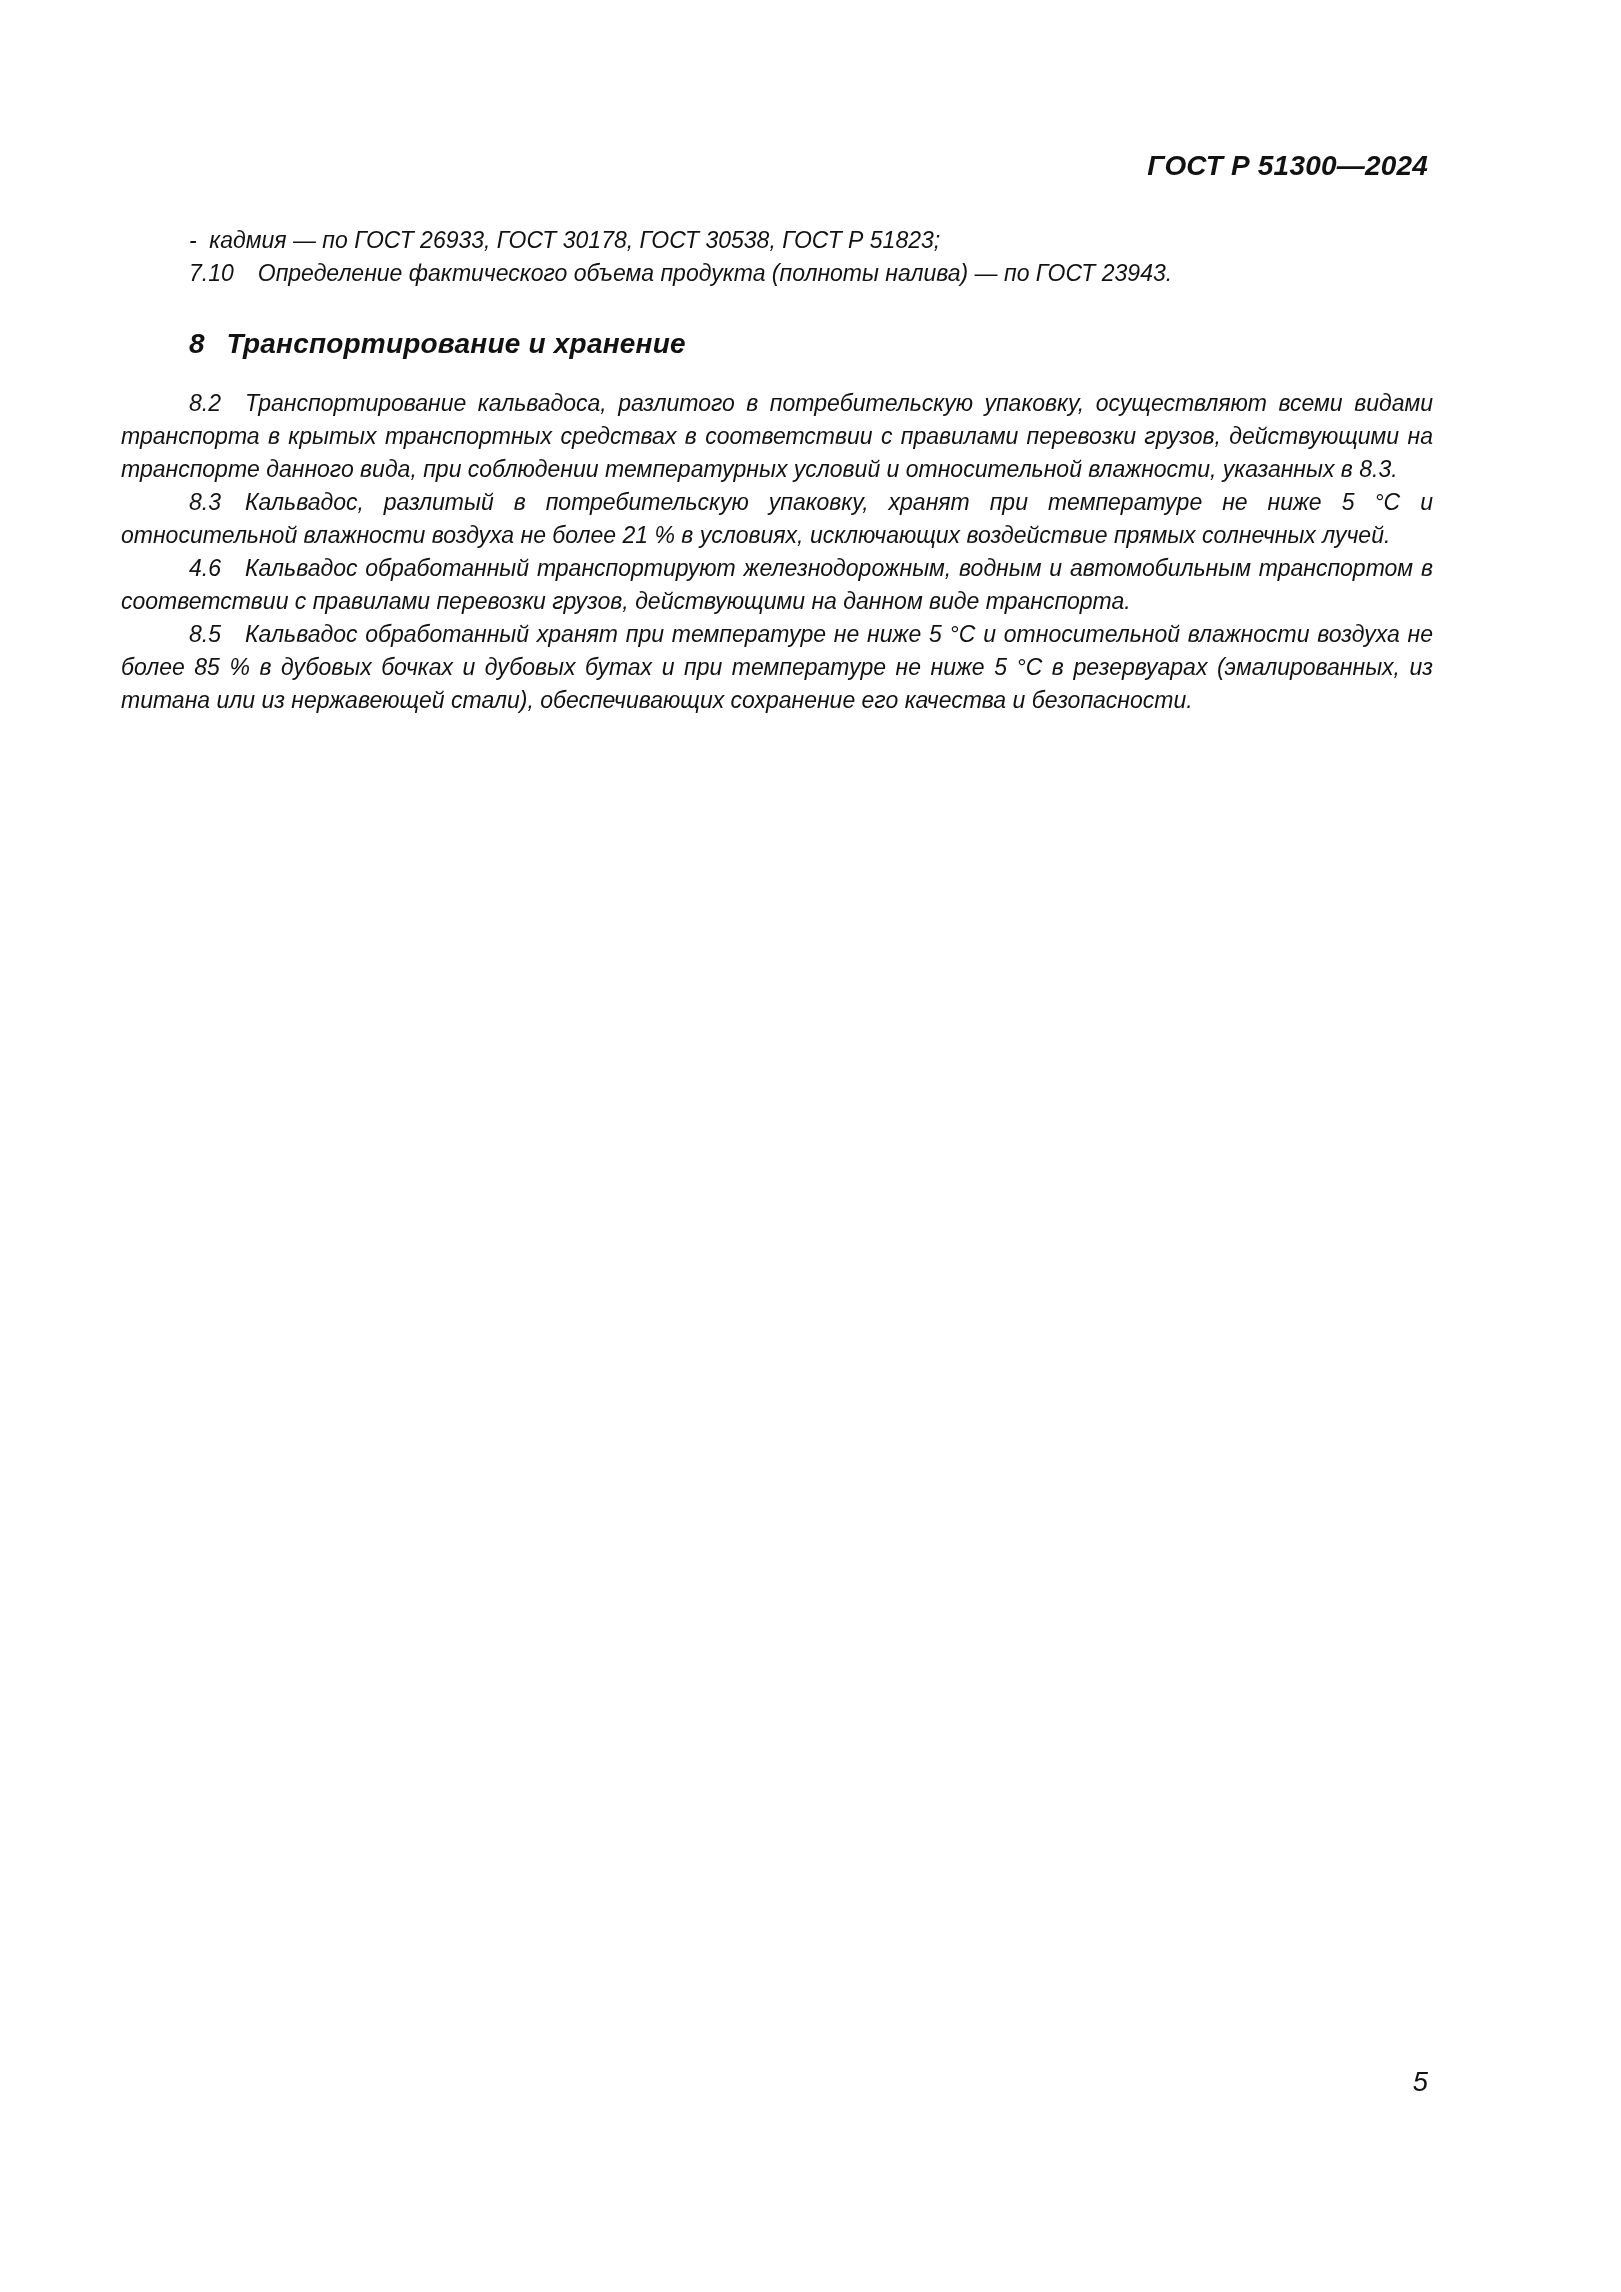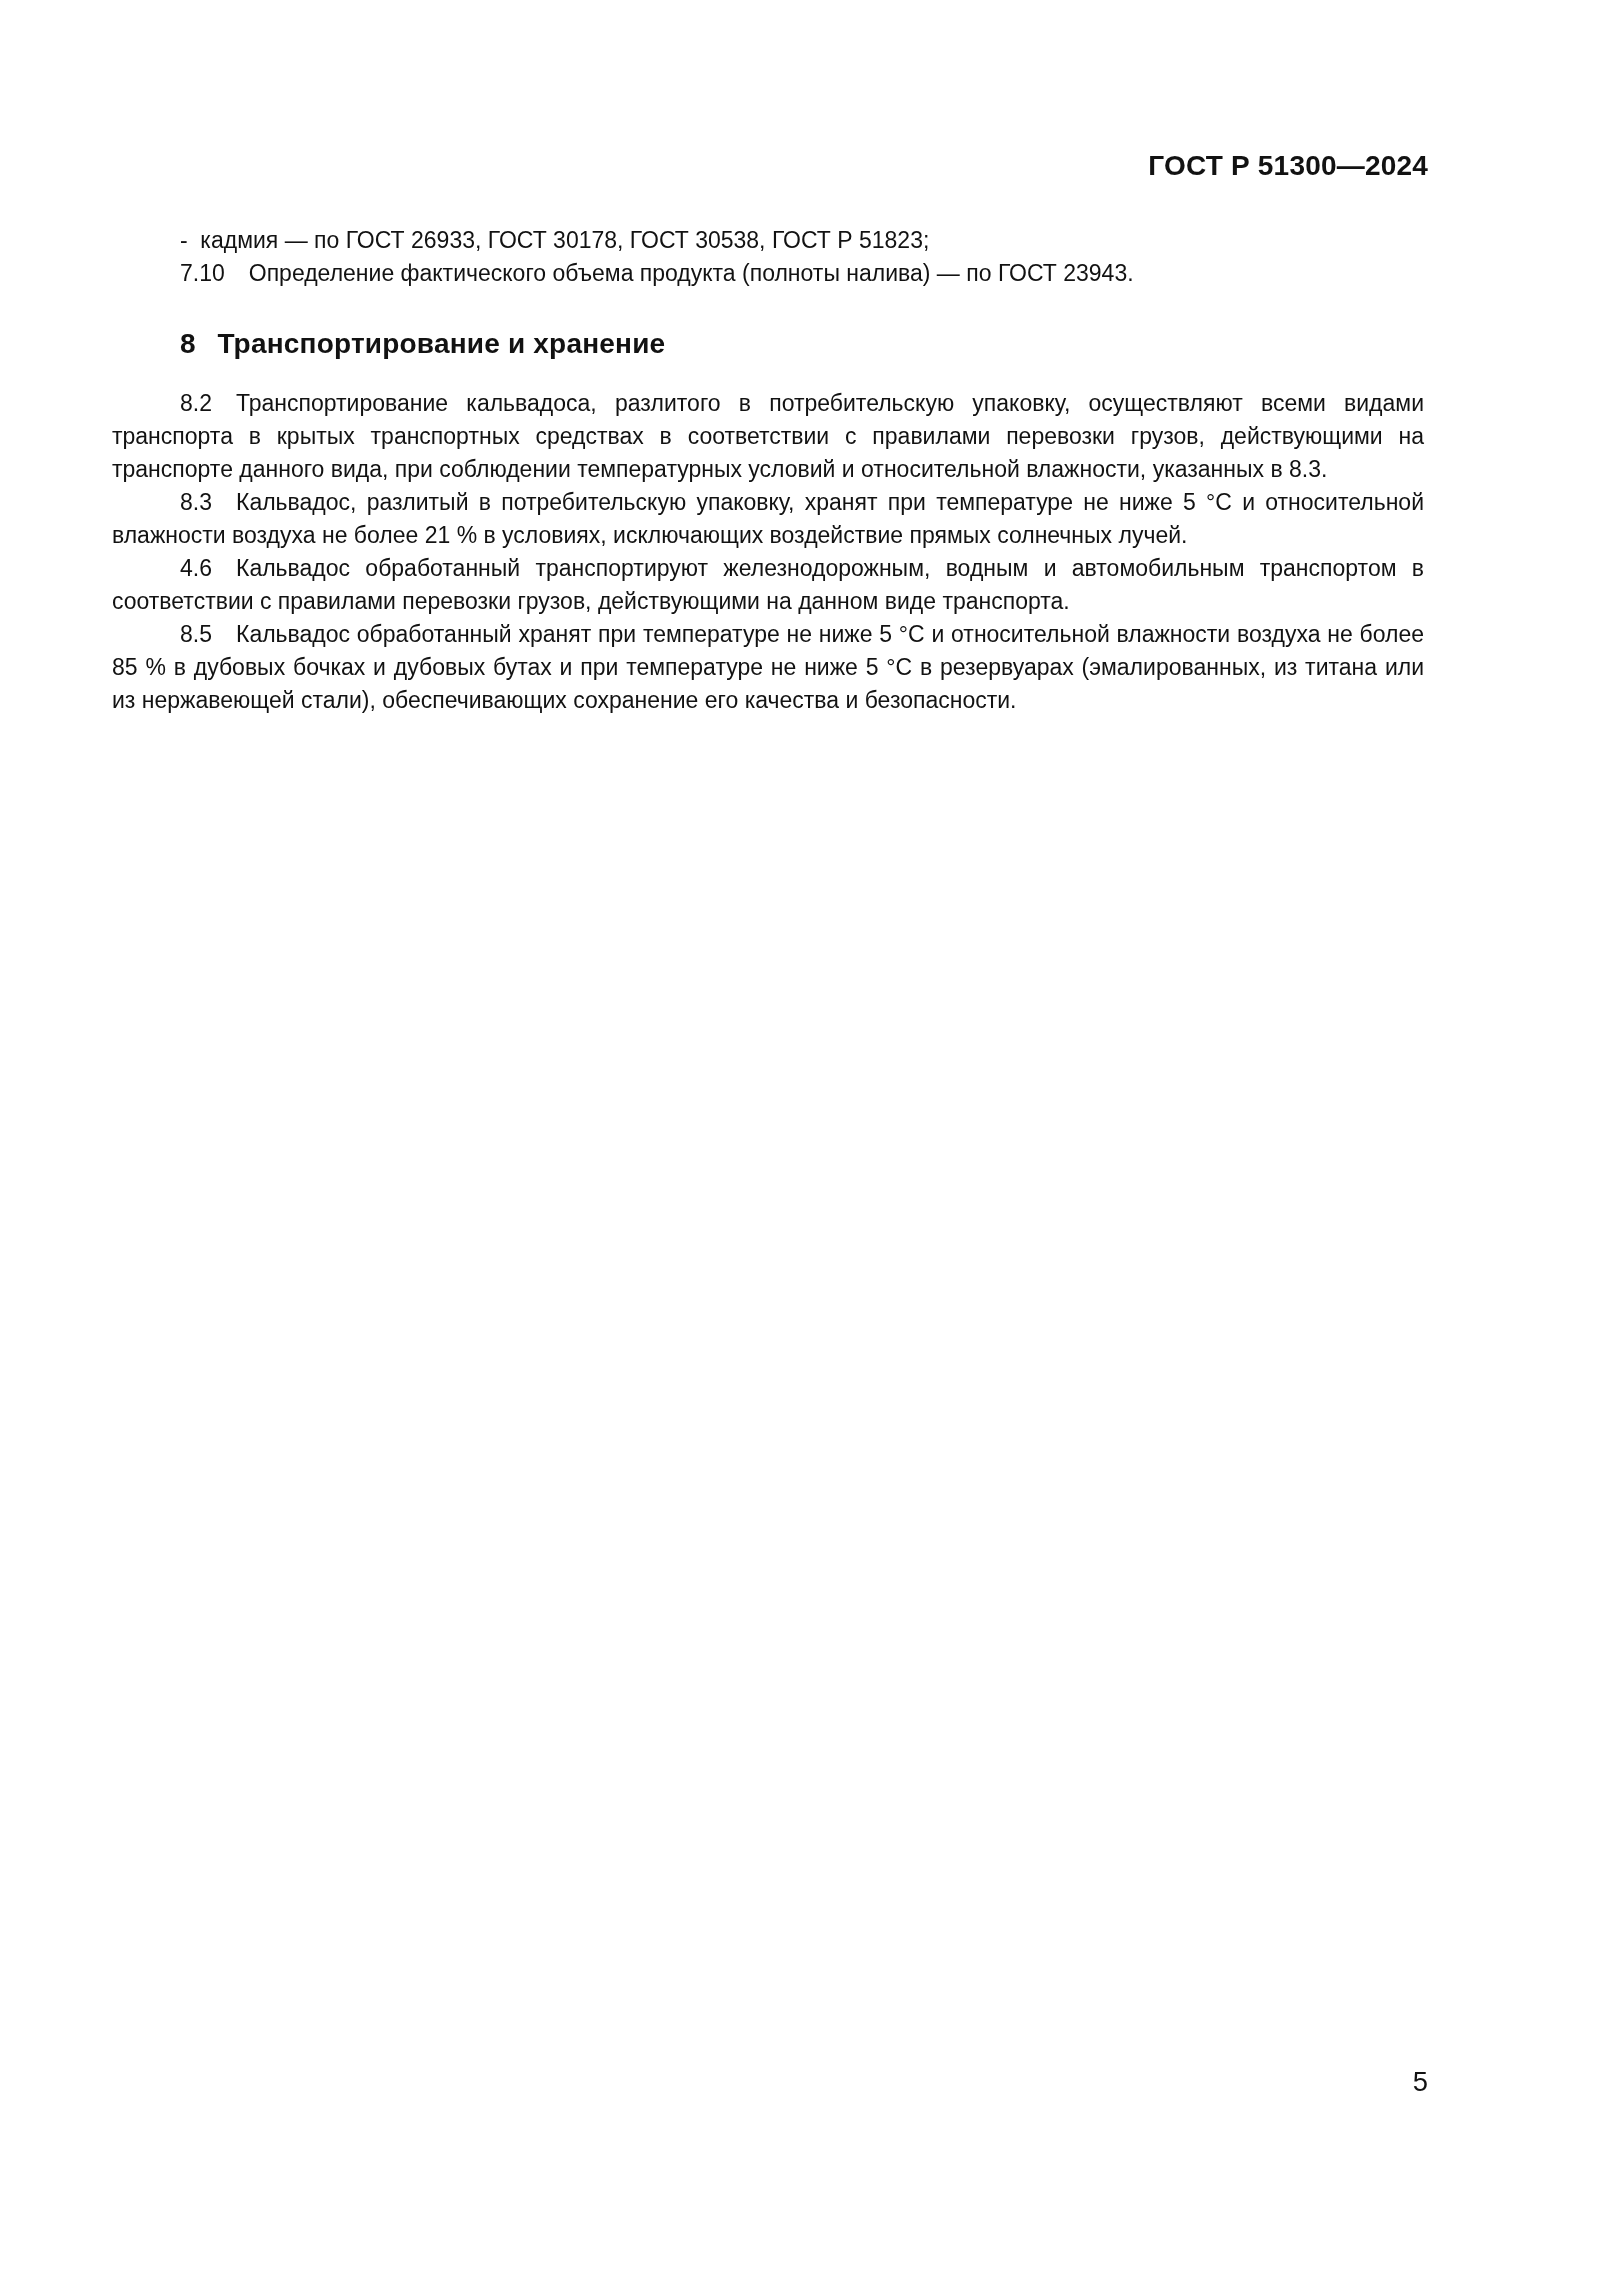--- a/index.html
+++ b/index.html
@@ -5,38 +5,38 @@
   html, body { margin: 0; padding: 0; }
   body {
     width: 1621px;
     height: 2293px;
     position: relative;
     background: #ffffff;
     color: #121212;
     font-family: "Liberation Sans", sans-serif;
     -webkit-font-smoothing: antialiased;
   }
-  .page { position: absolute; inset: 0; }
+  .page { position: absolute; inset: 0; font-style: italic; }
 
   .page-header {
     position: absolute;
     top: 149px;
     left: 116px;
     width: 1312px;
     text-align: right;
     font-weight: bold;
     font-size: 28px;
     line-height: 33px;
     letter-spacing: 0.2px;
   }
 
   .content {
     position: absolute;
     top: 224px;
-    left: 112px;
+    left: 121px;
     width: 1312px;
     font-size: 23px;
     line-height: 33px;
   }
 
   .content p { margin: 0; }
 
   .line  { text-indent: 68px; }           
   .jpara { text-align: justify; text-indent: 68px; } 
 

